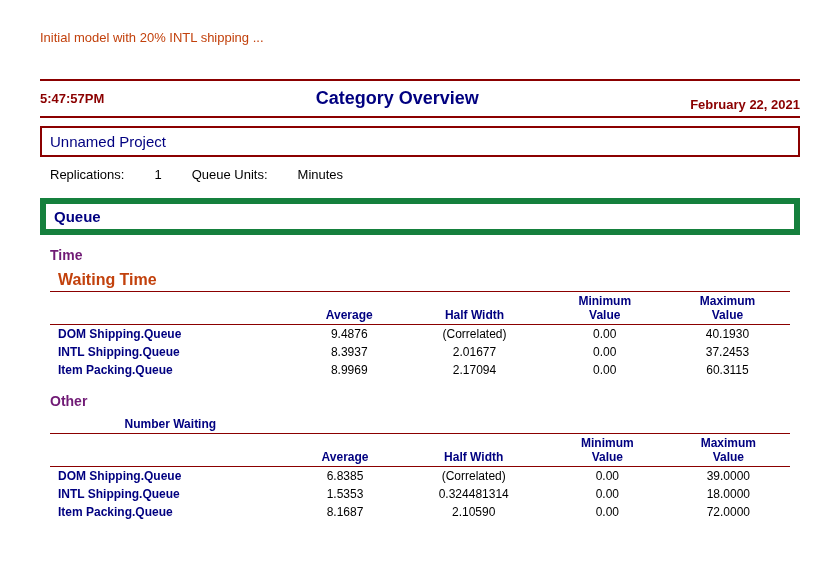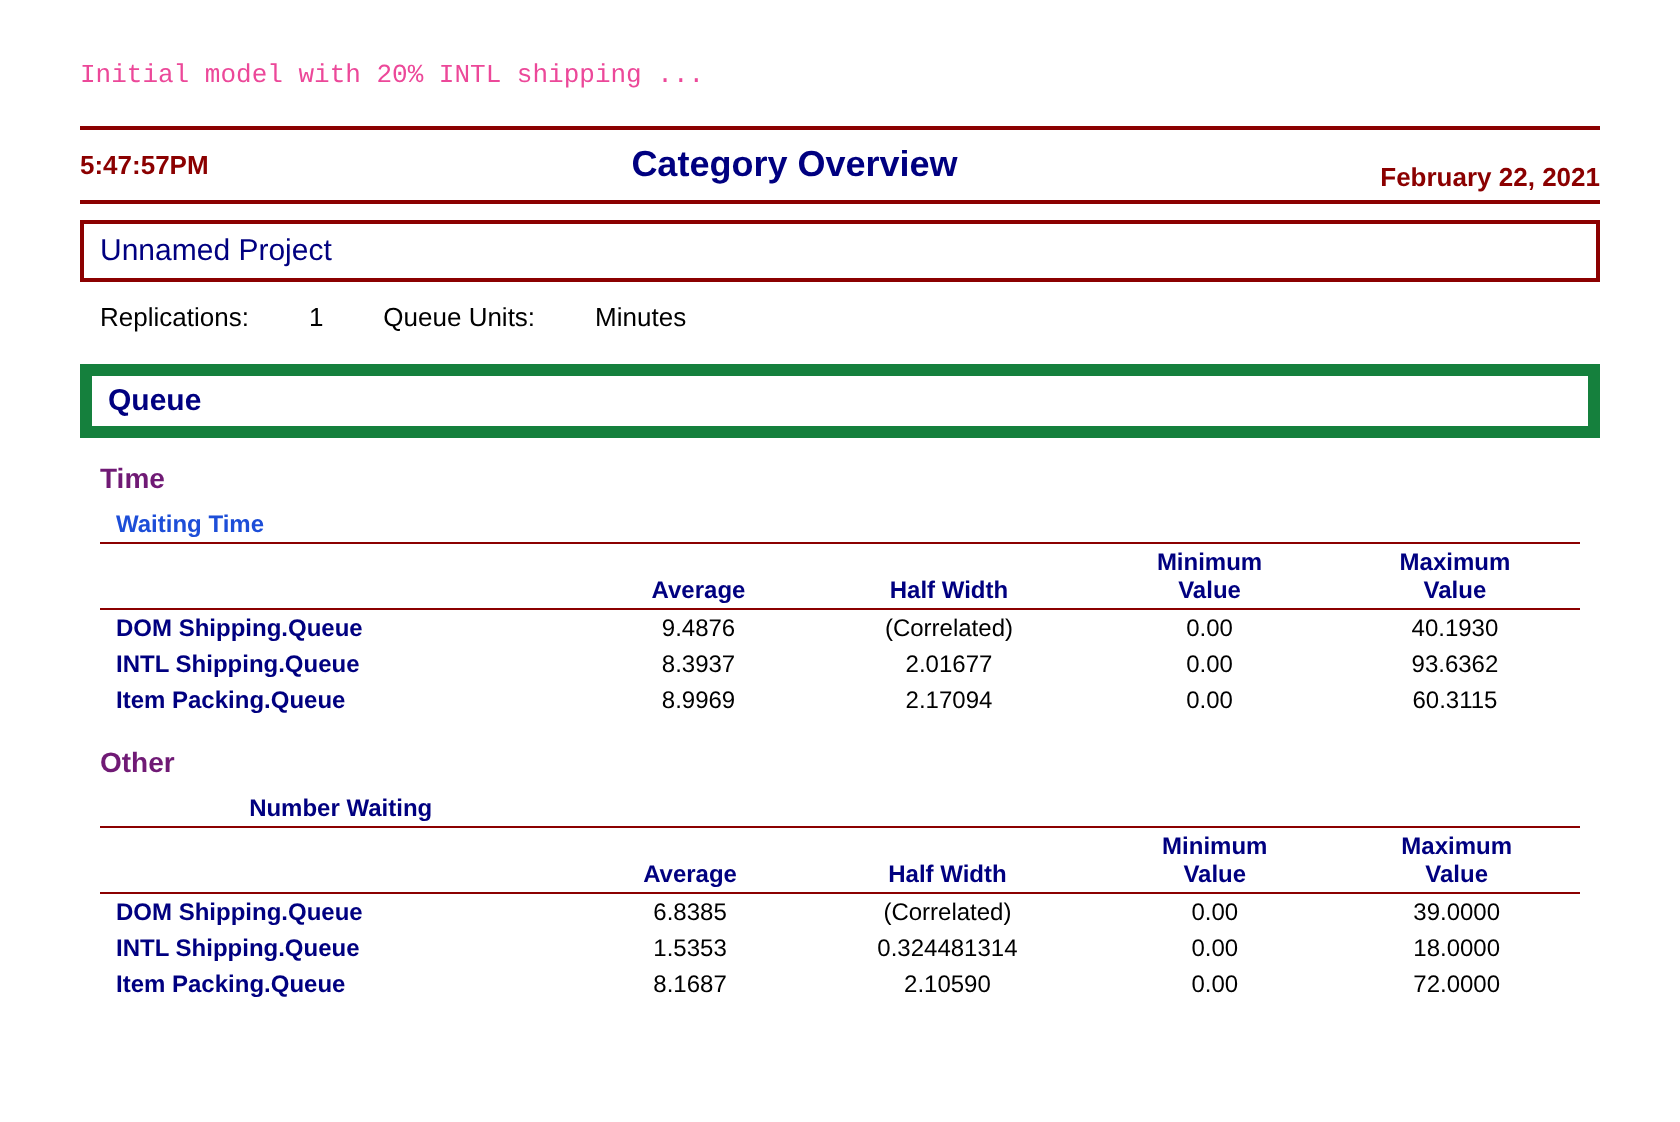--- a/index.html
+++ b/index.html
@@ -4,24 +4,24 @@
   <style>
     * { margin: 0; padding: 0; box-sizing: border-box; }
     body {
       background: #fff;
       font-family: Arial, sans-serif;
       font-size: 13px;
       color: #000;
       padding: 20px 40px;
     }
     .intro-text {
-      font-family: Liberation Mono, monospace;
-      font-size: 13px;
-      color: #ec4899;
-      margin-bottom: 18px;
+      font-family: Liberation Sans, sans-serif;
+      font-size: 13px;
+      color: #c2410c;
+      margin-bottom: 34px;
       margin-top: 10px;
     }
     .report-header {
       display: flex;
       justify-content: space-between;
       align-items: center;
       border-top: 2px solid #8b0000;
       border-bottom: 2px solid #8b0000;
       padding: 4px 0;
       margin-bottom: 8px;
@@ -137,21 +137,21 @@
 <div class="section-box">
   <div class="section-title">Queue</div>
 </div>
 
 <div class="subsection-title">Time</div>
 
 <div class="table-container">
   <table class="data-table">
     <thead>
       <tr>
-        <th class="col-label" style="text-align:left; font-size:12px; color:#1d4ed8; font-weight:bold;">Waiting Time</th>
+        <th class="col-label" style="text-align:left; font-size:16px; color:#c2410c; font-weight:bold;">Waiting Time</th>
         <th></th>
         <th></th>
         <th></th>
         <th></th>
       </tr>
       <tr class="col-header-row">
         <th class="col-label"></th>
         <th>Average</th>
         <th>Half Width</th>
         <th>Minimum<br>Value</th>
@@ -164,21 +164,21 @@
       <td>9.4876</td>
       <td>(Correlated)</td>
       <td>0.00</td>
       <td>40.1930</td>
     </tr>
         <tr>
       <td class="col-label">INTL Shipping.Queue</td>
       <td>8.3937</td>
       <td>2.01677</td>
       <td>0.00</td>
-      <td>93.6362</td>
+      <td>37.2453</td>
     </tr>
         <tr>
       <td class="col-label">Item Packing.Queue</td>
       <td>8.9969</td>
       <td>2.17094</td>
       <td>0.00</td>
       <td>60.3115</td>
     </tr>
       </tbody>
   </table>

